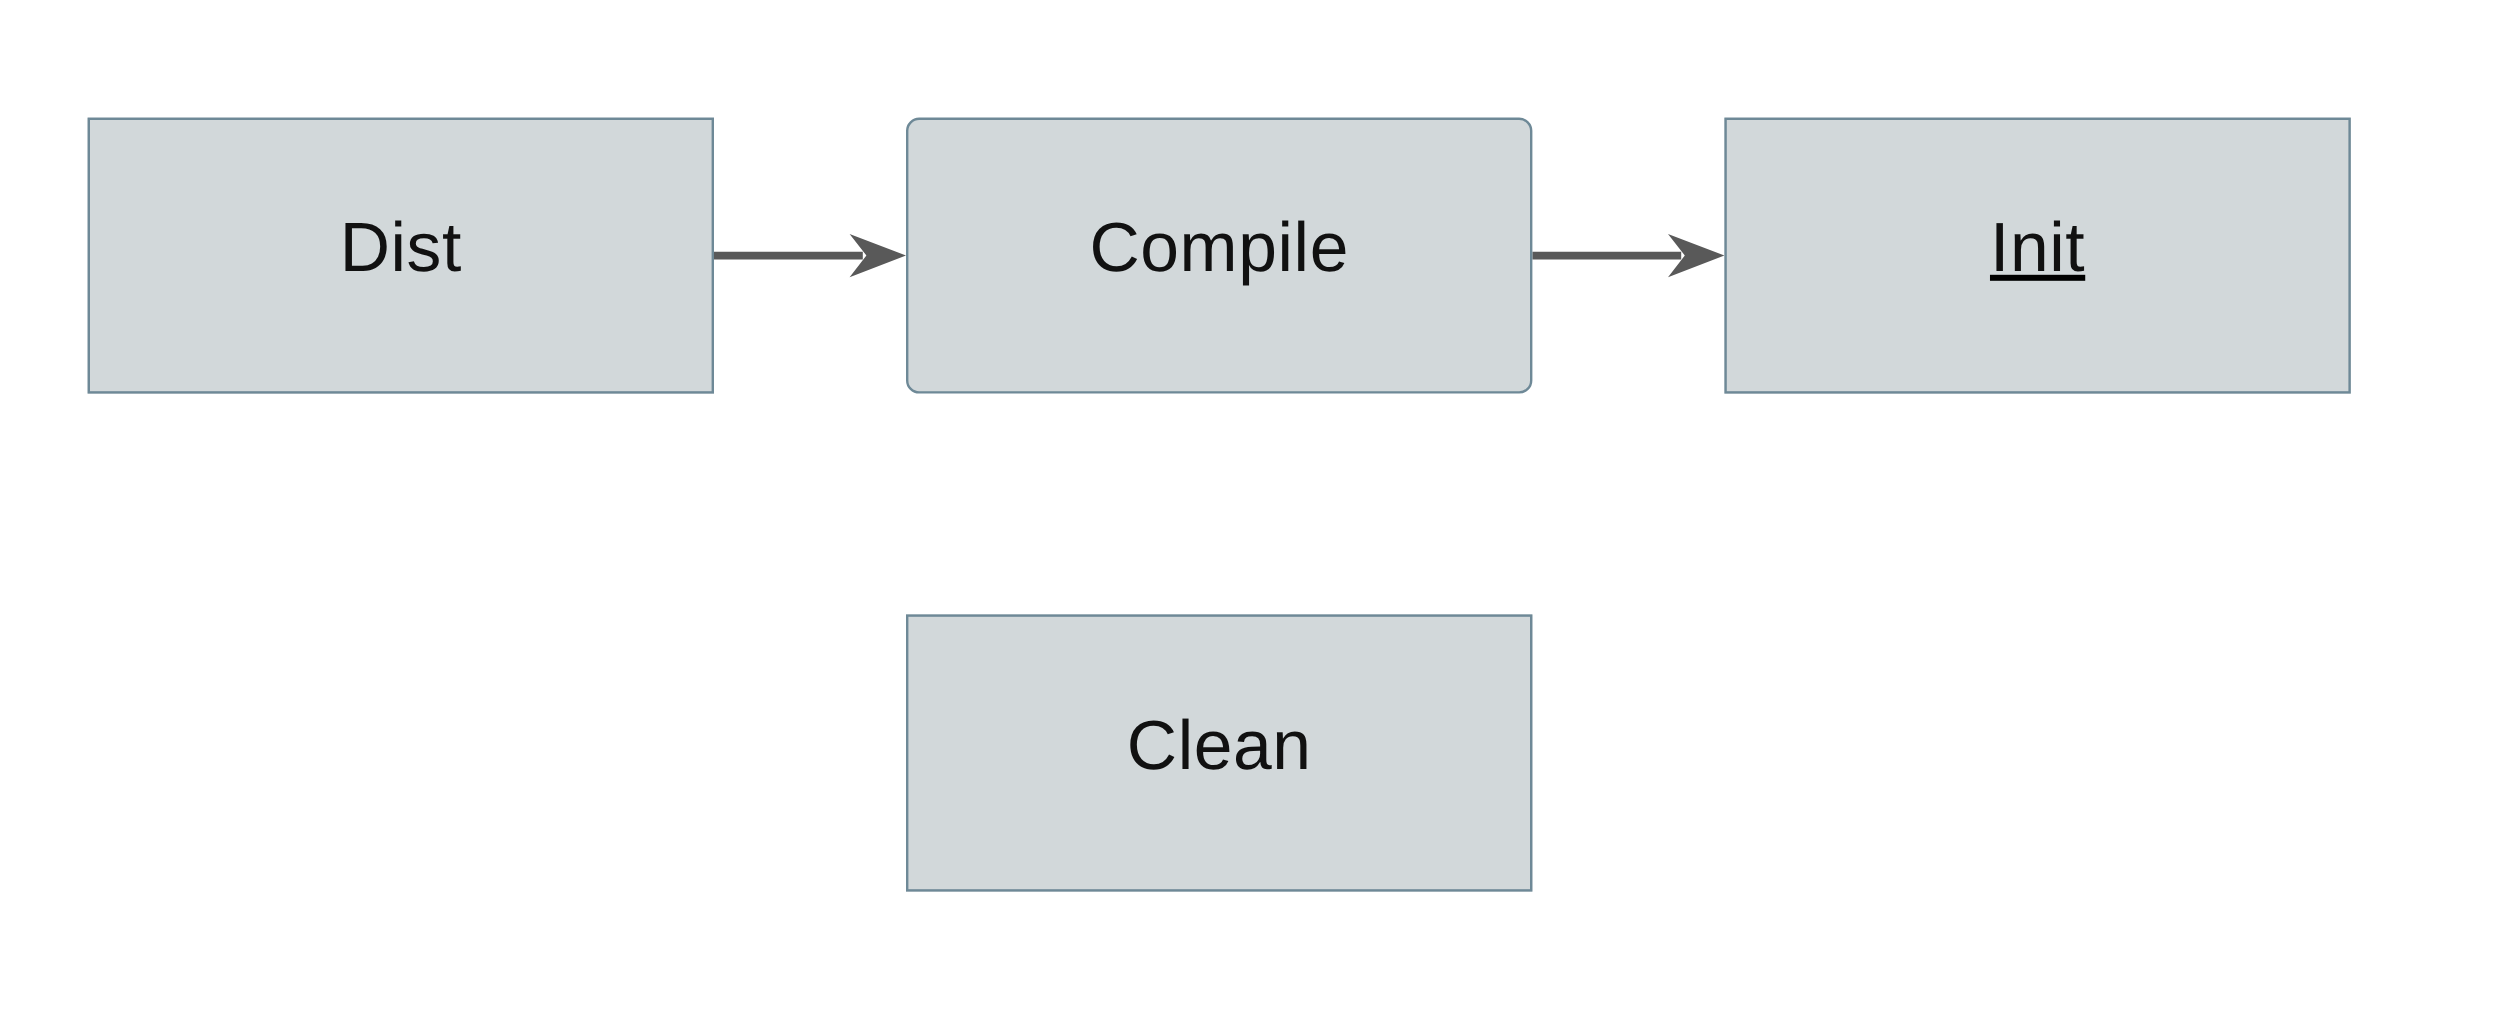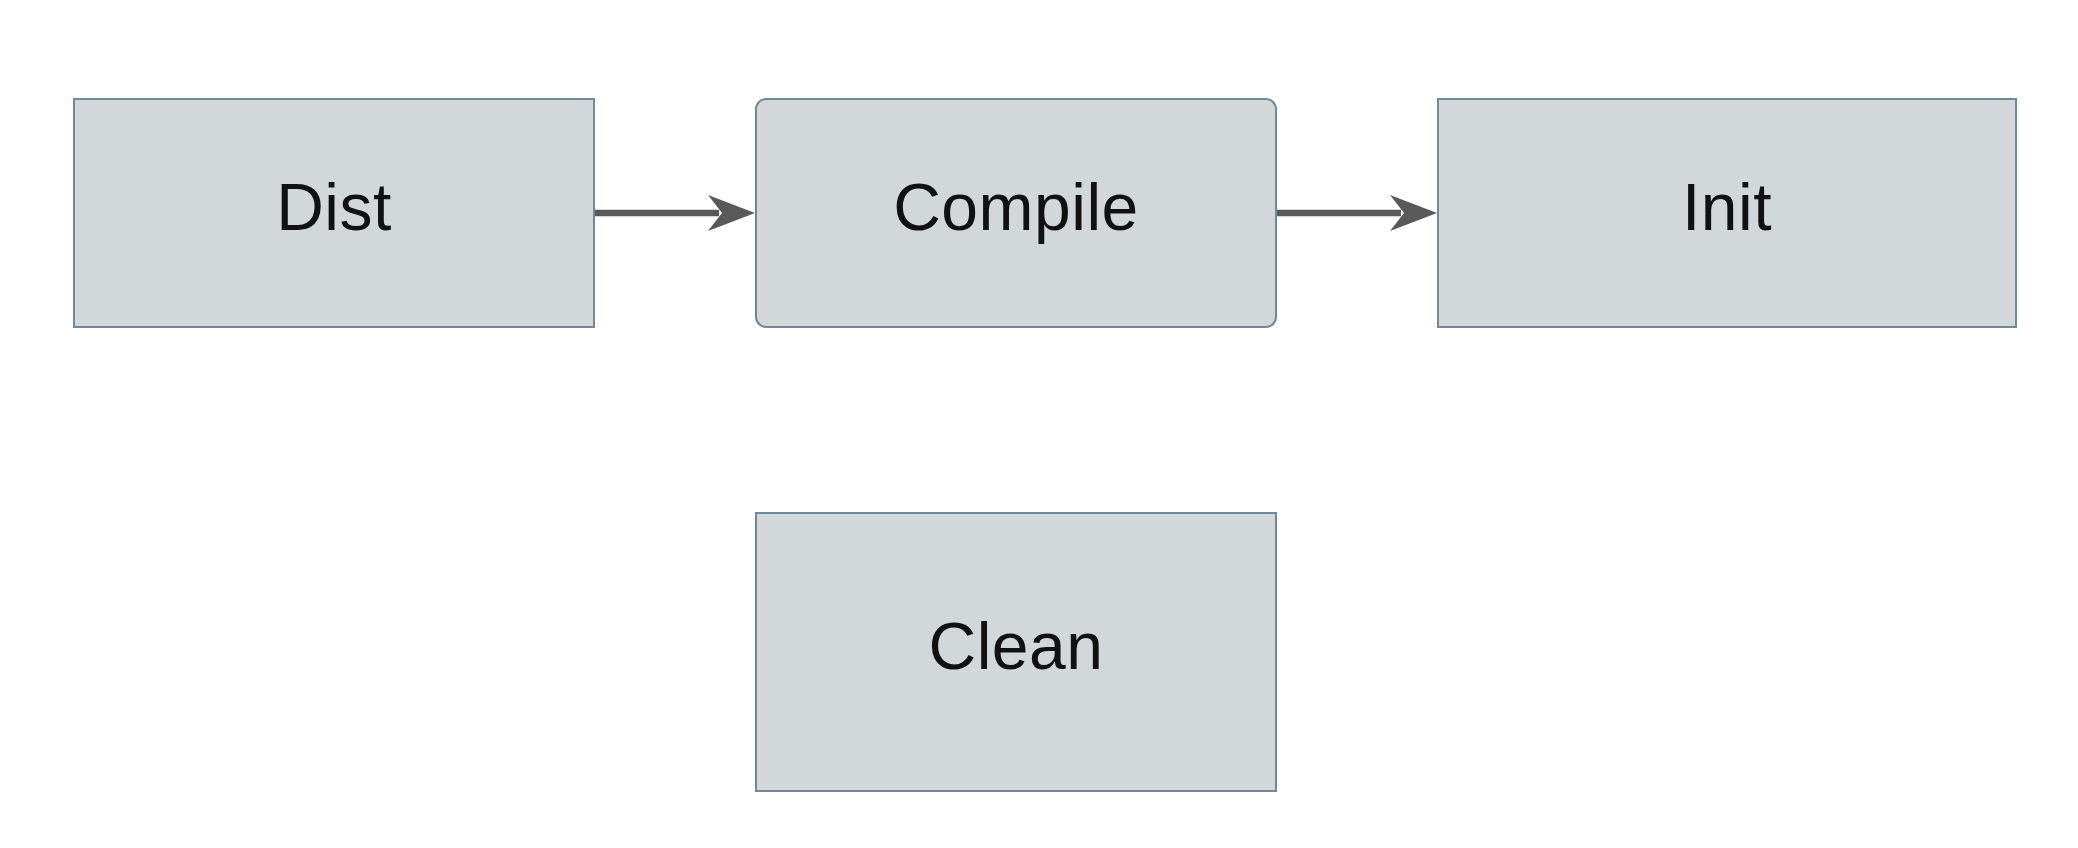--- a/index.html
+++ b/index.html
@@ -23,30 +23,30 @@
   .node{
     position:absolute;
     box-sizing:border-box;
     background:var(--node-fill);
     border:2px solid var(--node-border);
     display:flex;
     align-items:center;
     justify-content:center;
   }
   .node .label{
-    font-size:66px;
+    font-size:58px;
     line-height:1;
     color:var(--label);
     letter-spacing:0.5px;
     transform:translateY(-6px);
   }
   .node-dist   {left:73px;  top:98px;  width:522px; height:230px;}
   .node-compile{left:755px; top:98px;  width:522px; height:230px;border-radius:11px;}
-  .node-init   {left:1437px;top:98px;  width:580px; height:230px;}
-  .node-clean  {left:755px; top:512px; width:522px; height:280px;}
+  .node-init   {left:1437px;top:98px;  width:522px; height:230px;text-decoration:underline;}
+  .node-clean  {left:755px; top:512px; width:522px; height:231px;}
   svg.arrows{
     position:absolute;inset:0;
     width:2078px;height:848px;
     pointer-events:none;
   }
   .arrow-shaft{
     stroke:var(--arrow);
     stroke-width:6.5;
     fill:none;
   }

